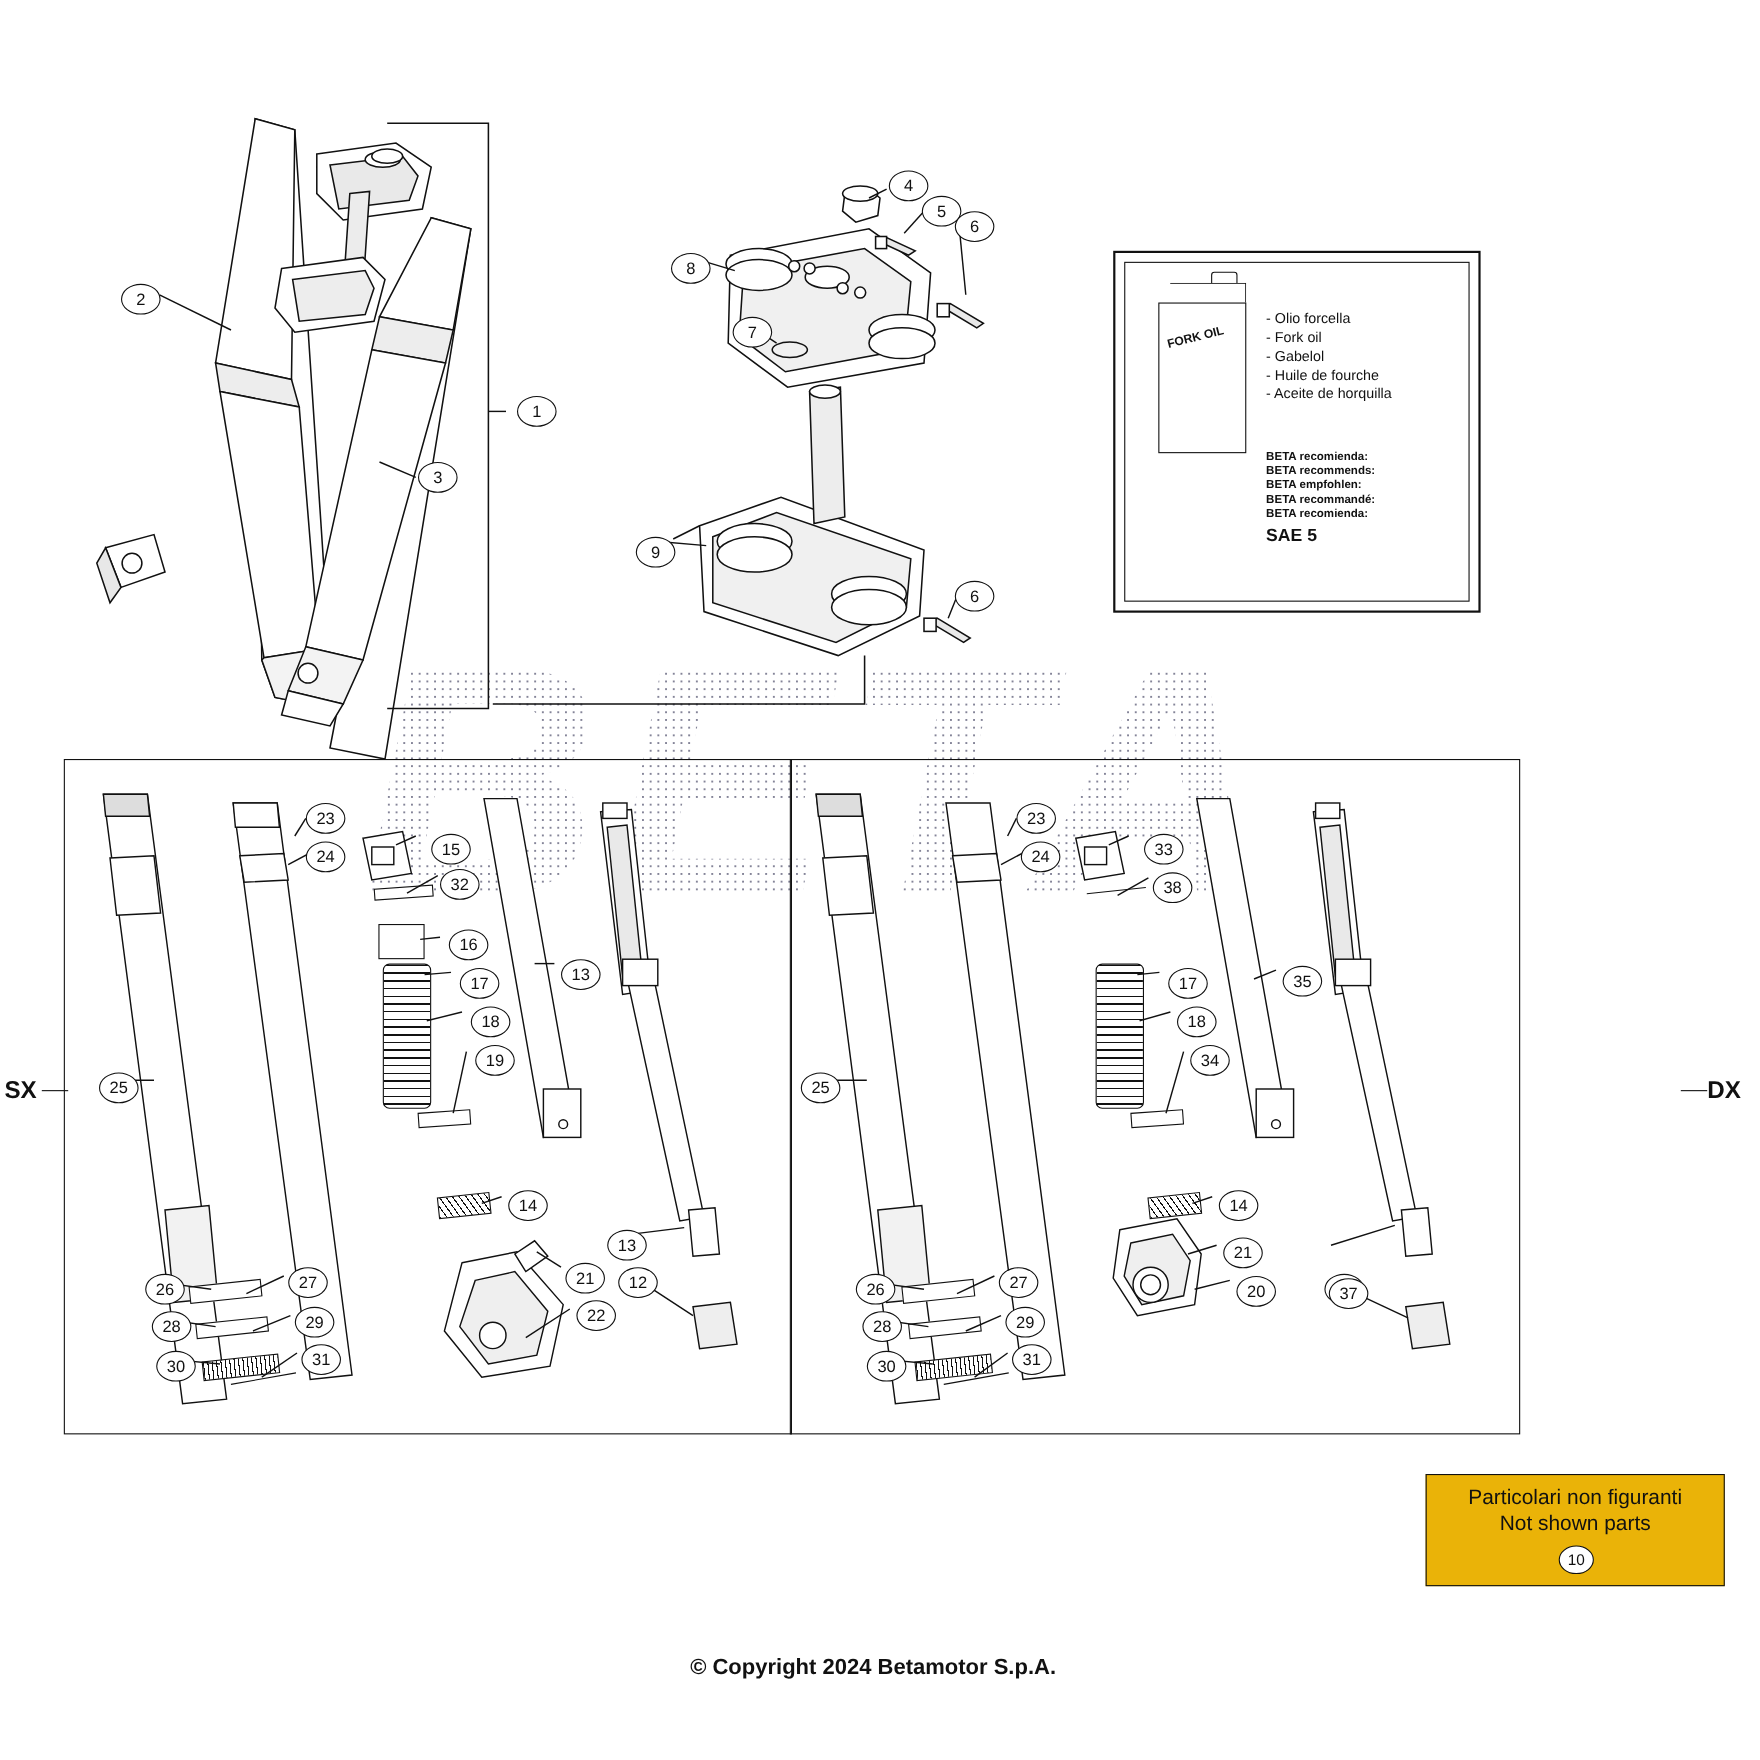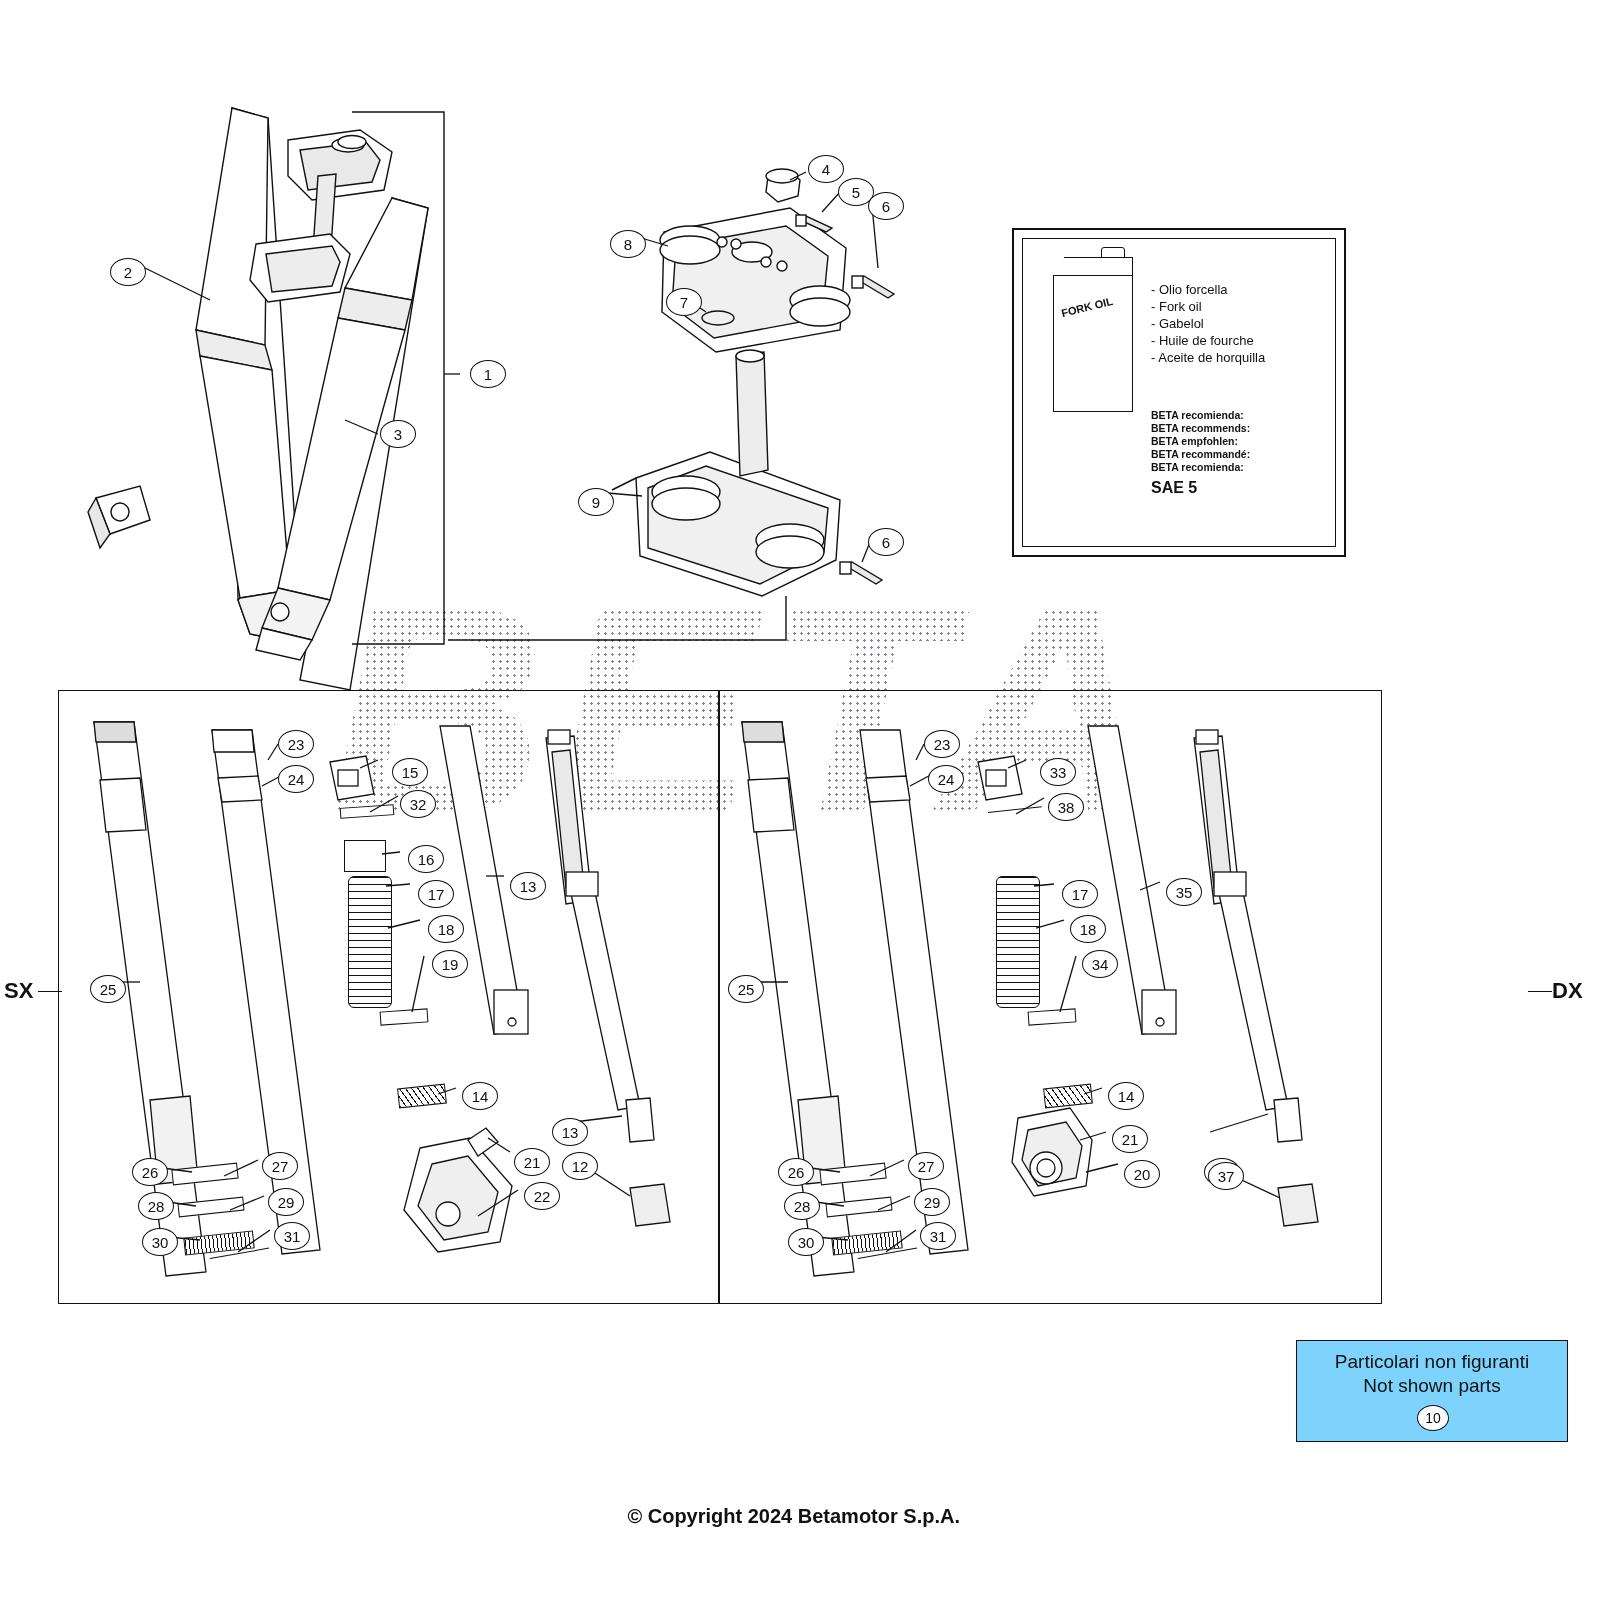--- a/index.html
+++ b/index.html
@@ -61,21 +61,21 @@
   .beta-list{position:absolute;left:128px;top:170px;font-size:10.5px;font-weight:bold;line-height:13px;}
   .sae{position:absolute;left:128px;top:240px;font-size:16px;font-weight:bold;}
   .can{position:absolute;left:30px;top:36px;width:78px;height:135px;border:1.6px solid #111;background:#fff;}
   .can-top{position:absolute;left:30px;top:18px;width:78px;height:20px;border:1.6px solid #111;border-bottom:none;background:#fff;
      clip-path:polygon(0 100%,14% 0,100% 0,100% 100%);}
   .can-cap{position:absolute;left:78px;top:8px;width:22px;height:14px;border:1.6px solid #111;border-radius:3px;background:#fff;}
   .can-label{position:absolute;left:33px;top:62px;width:62px;text-align:center;font-size:11px;font-weight:bold;
      transform:rotate(-14deg);line-height:12px;}
 
   
-  .nsbox{position:absolute;left:1296px;top:1340px;width:270px;height:100px;border:1.6px solid #111;background:#7dd3fc;}
+  .nsbox{position:absolute;left:1296px;top:1340px;width:270px;height:100px;border:1.6px solid #111;background:#eab308;}
   .ns-t1{position:absolute;top:10px;left:0;width:100%;text-align:center;font-size:19px;}
   .ns-t2{position:absolute;top:34px;left:0;width:100%;text-align:center;font-size:19px;}
 
   .copyright{position:absolute;left:0;top:1505px;width:960px;text-align:right;font-size:20px;font-weight:bold;}
 
   .sidelabel{position:absolute;font-size:22px;font-weight:bold;}
   .hatch{position:absolute;border:1.2px solid #111;background:
       repeating-linear-gradient(90deg,#111 0 1px,#fff 1px 4px);}
   .hatch-d{position:absolute;border:1.2px solid #111;background:
       repeating-linear-gradient(60deg,#111 0 1px,#fff 1px 5px);}

